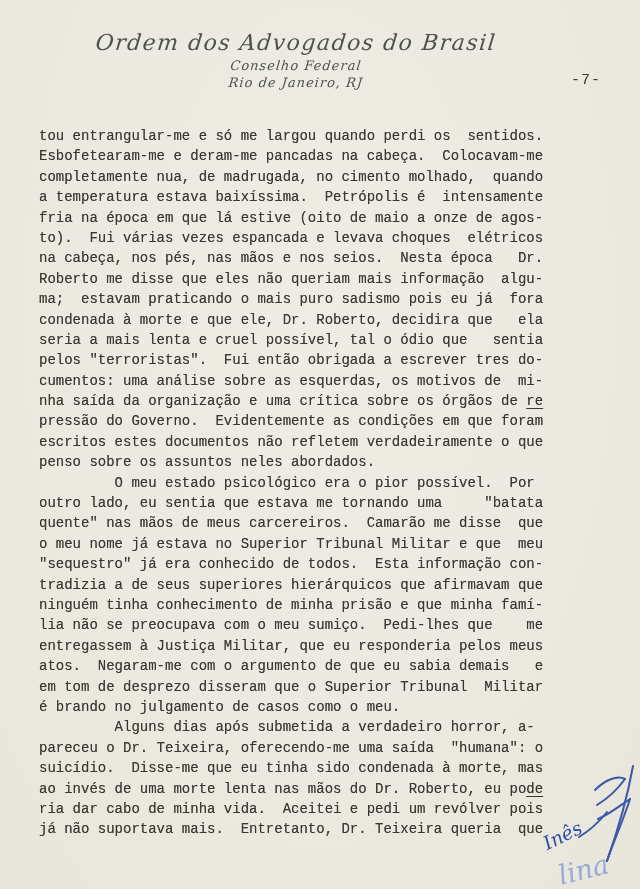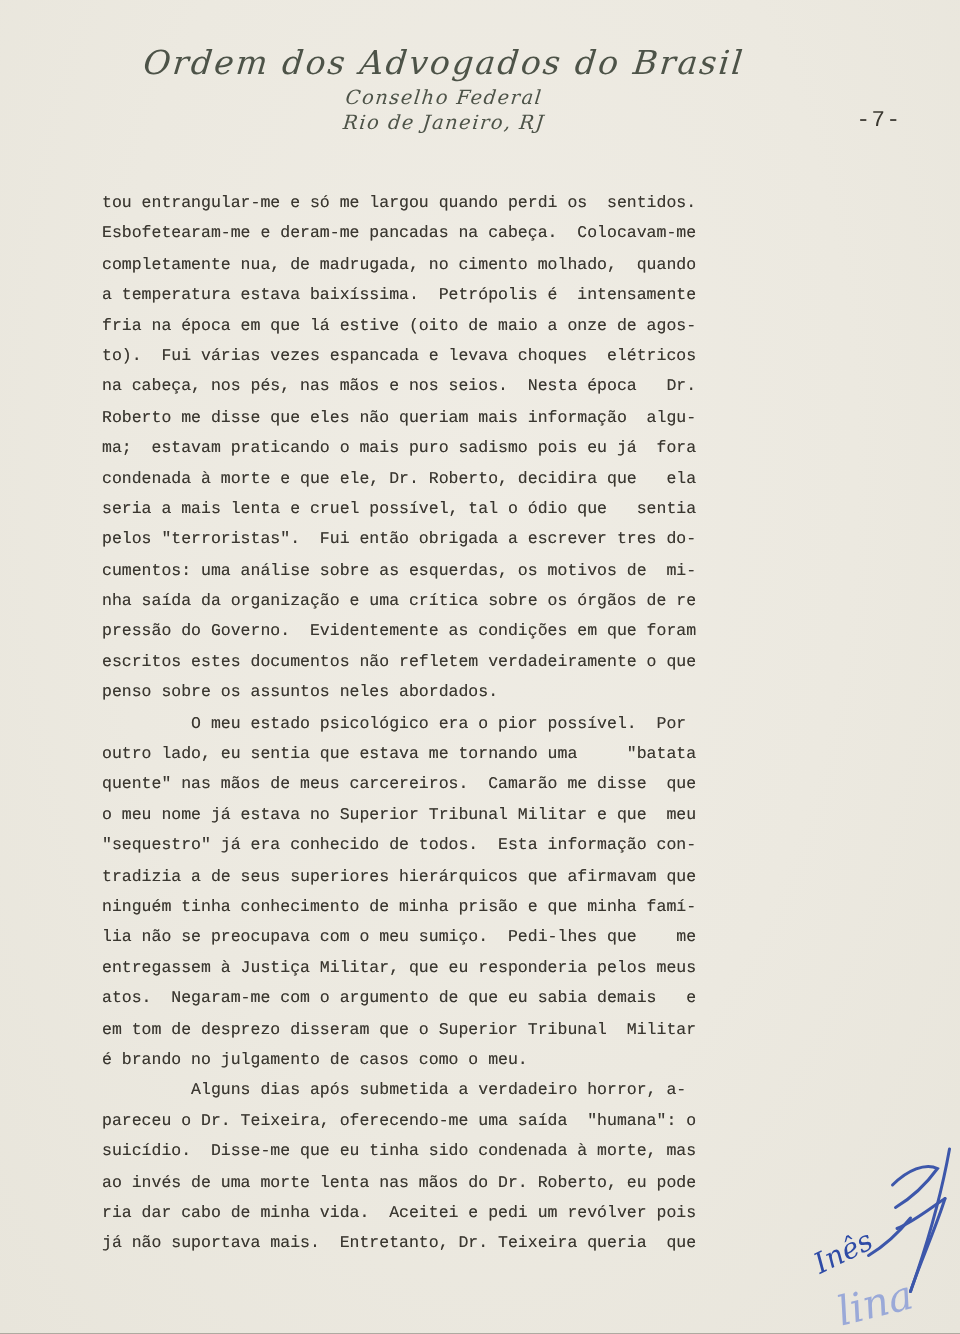--- a/index.html
+++ b/index.html
@@ -30,29 +30,29 @@
     transform:skewX(-6deg);
   }
   .lh-council{margin-top:3px;}
   .lh-city{margin-top:2px;}
   .page-number{
     position:absolute;left:571px;top:72px;
     font-size:15px;color:#3b3831;letter-spacing:1px;
   }
   
   .body-text{
-    position:absolute;left:68px;top:126px;
-    font-size:11px;
+    position:absolute;left:39px;top:126px;
+    font-size:14px;
     line-height:20.4px;
     color:#3a3730;
     white-space:pre;
     text-shadow:0 0 0.4px rgba(58,55,48,0.55);
   }
   .line{height:20.4px;}
-  .uline{text-underline-offset:3px;}
+  .uline{text-decoration:underline;text-underline-offset:3px;}
   
   .annotations{
     position:absolute;left:536px;top:760px;width:104px;height:129px;
   }
   .annotations svg{position:absolute;left:0;top:0;}
   .sig-name{
     position:absolute;left:6px;top:64px;
     transform:rotate(-26deg);
     font-family:"DejaVu Serif", serif;font-style:italic;
     font-size:19px;color:#2e4ba6;

